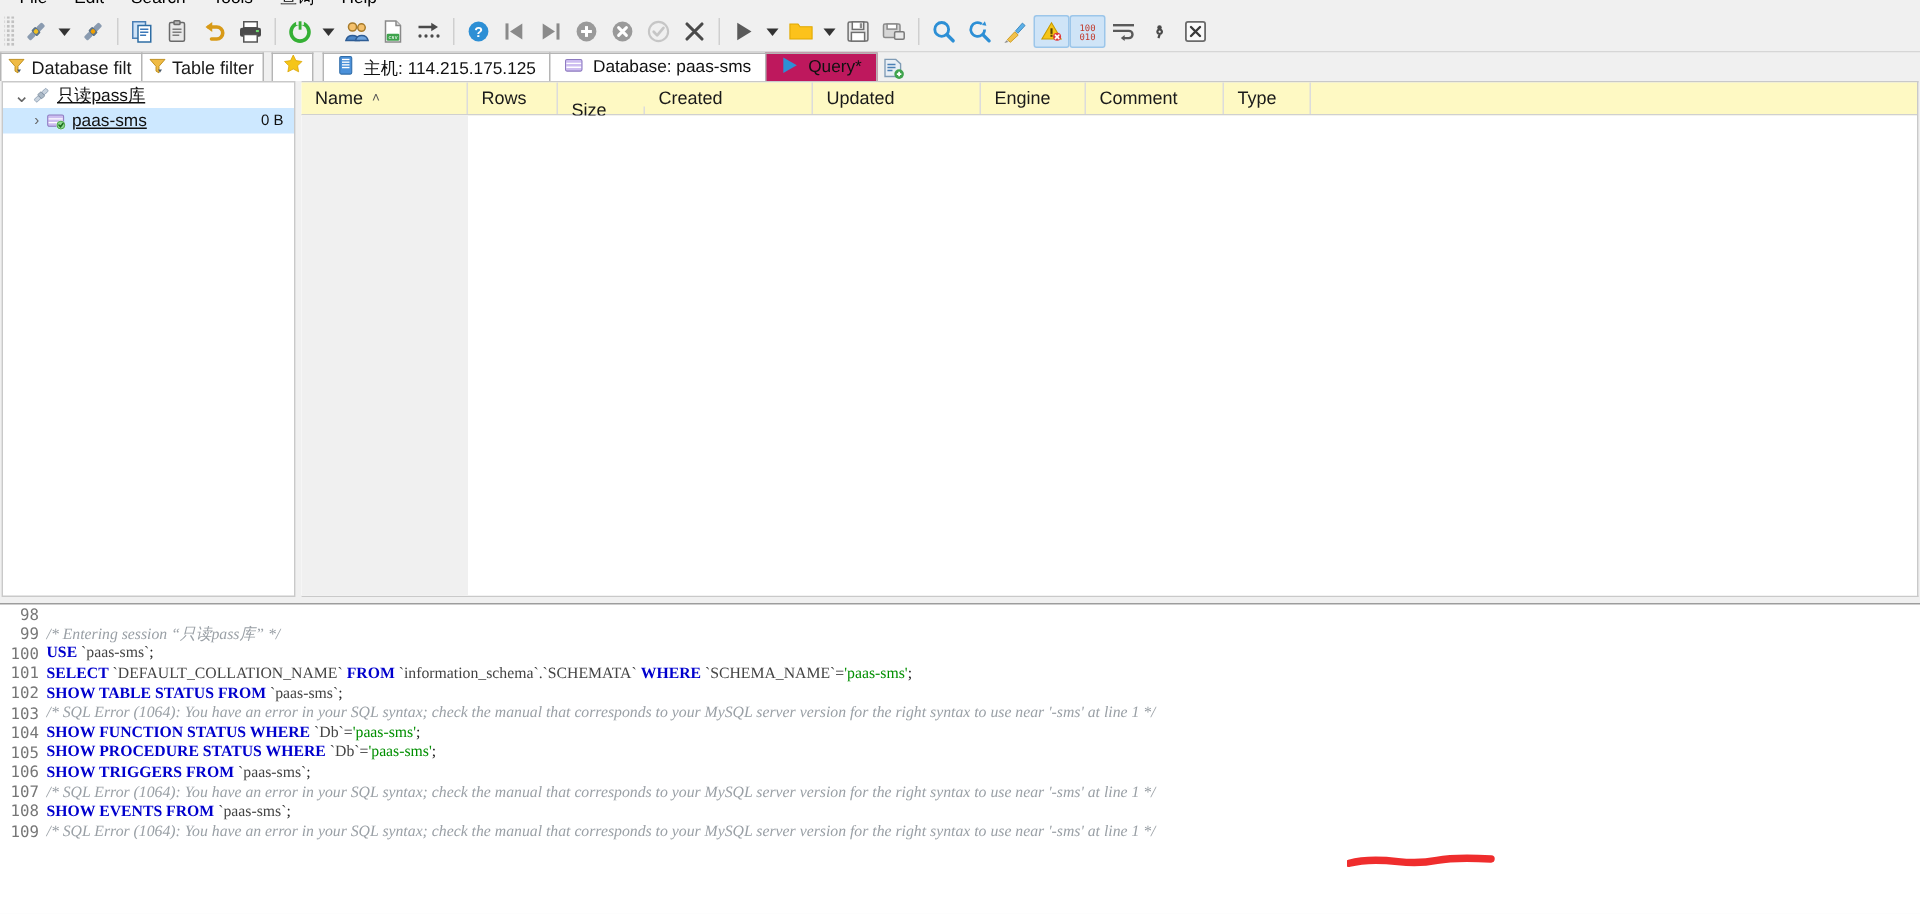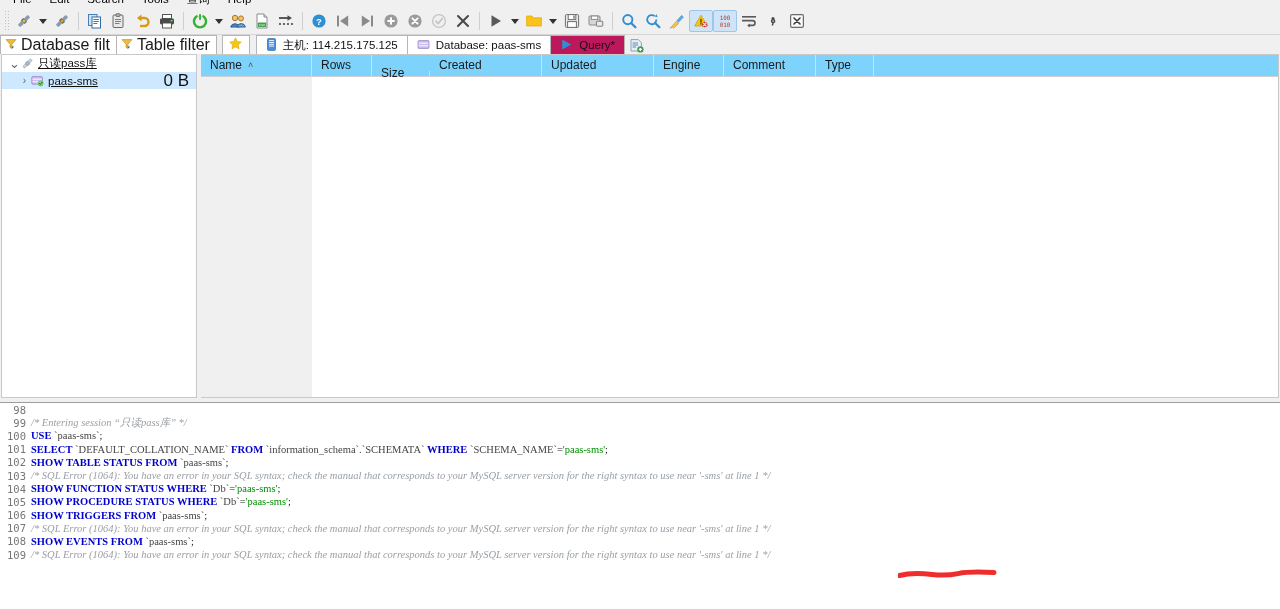--- a/index.html
+++ b/index.html
@@ -38,21 +38,21 @@
 
   
   .tabstrip {
     position:absolute; left:0; top:35px; width:1280px; height:19px;
     background:#f0f0f0; display:flex; align-items:flex-end;
     border-bottom:1px solid #b8b8b8;
   }
   .filtertab {
     height:18px; display:flex; align-items:center; gap:4px;
     padding:0 6px 0 4px; background:#ffffff; border:1px solid #b5b5b5;
-    border-bottom:none; font-size:16px; color:#1a1a1a; white-space:nowrap;
+    border-bottom:none; font-size:12px; color:#1a1a1a; white-space:nowrap;
     margin-right:-1px;
   }
   .tabgap { width:6px; }
   .startab {
     height:18px; width:26px; display:flex; align-items:center; justify-content:center;
     background:#ffffff; border:1px solid #b5b5b5; border-bottom:none;
   }
   .navtab {
     height:18px; display:flex; align-items:center; gap:6px;
     padding:0 9px; background:#ffffff; border:1px solid #b5b5b5; border-bottom:none;
@@ -67,28 +67,28 @@
   .treepanel {
     position:absolute; left:1px; top:0; width:196px; height:344px;
     background:#ffffff; border:1px solid #c9c9c9; box-sizing:border-box;
     overflow:hidden;
   }
   .treerow { height:17px; display:flex; align-items:center; font-size:11.5px; color:#111; padding-left:6px; }
   .treerow.child { padding-left:16px; }
   .treerow.sel { background:#cde8ff; }
   .twisty { width:13px; font-size:10px; color:#666; display:flex; align-items:center; justify-content:center; }
   .tree-label { margin-left:3px; white-space:nowrap;text-decoration:underline; }
-  .tree-size { margin-left:auto; margin-right:7px; font-size:17px; color:#111;padding-left:16px; }
+  .tree-size { margin-left:auto; margin-right:7px; font-size:10px; color:#111;padding-left:16px; }
 
   
   .tablepanel {
     position:absolute; left:201px; top:0; right:1px; height:344px;
     background:#ffffff; border:1px solid #c9c9c9; border-left:none; box-sizing:border-box;
   }
-  .thead { display:flex; height:21px; background:#7dd3fc; border-bottom:1px solid #d0d0d0; }
+  .thead { display:flex; height:21px; background:#fef9c3; border-bottom:1px solid #d0d0d0; }
   .th {
     font-size:12px; color:#1a1a1a; padding-left:9px; line-height:21px;
     border-right:1px solid #dcdcdc; box-sizing:border-box; white-space:nowrap;
     display:flex; align-items:center; gap:6px;
   }
   .sortcaret { font-size:9px; color:#555; }
   .tbody { position:relative; height:320px; background:#ffffff; }
   .emptyblock { position:absolute; left:0; top:0; width:111px; height:320px; background:#f0f0f0; }
 
   

